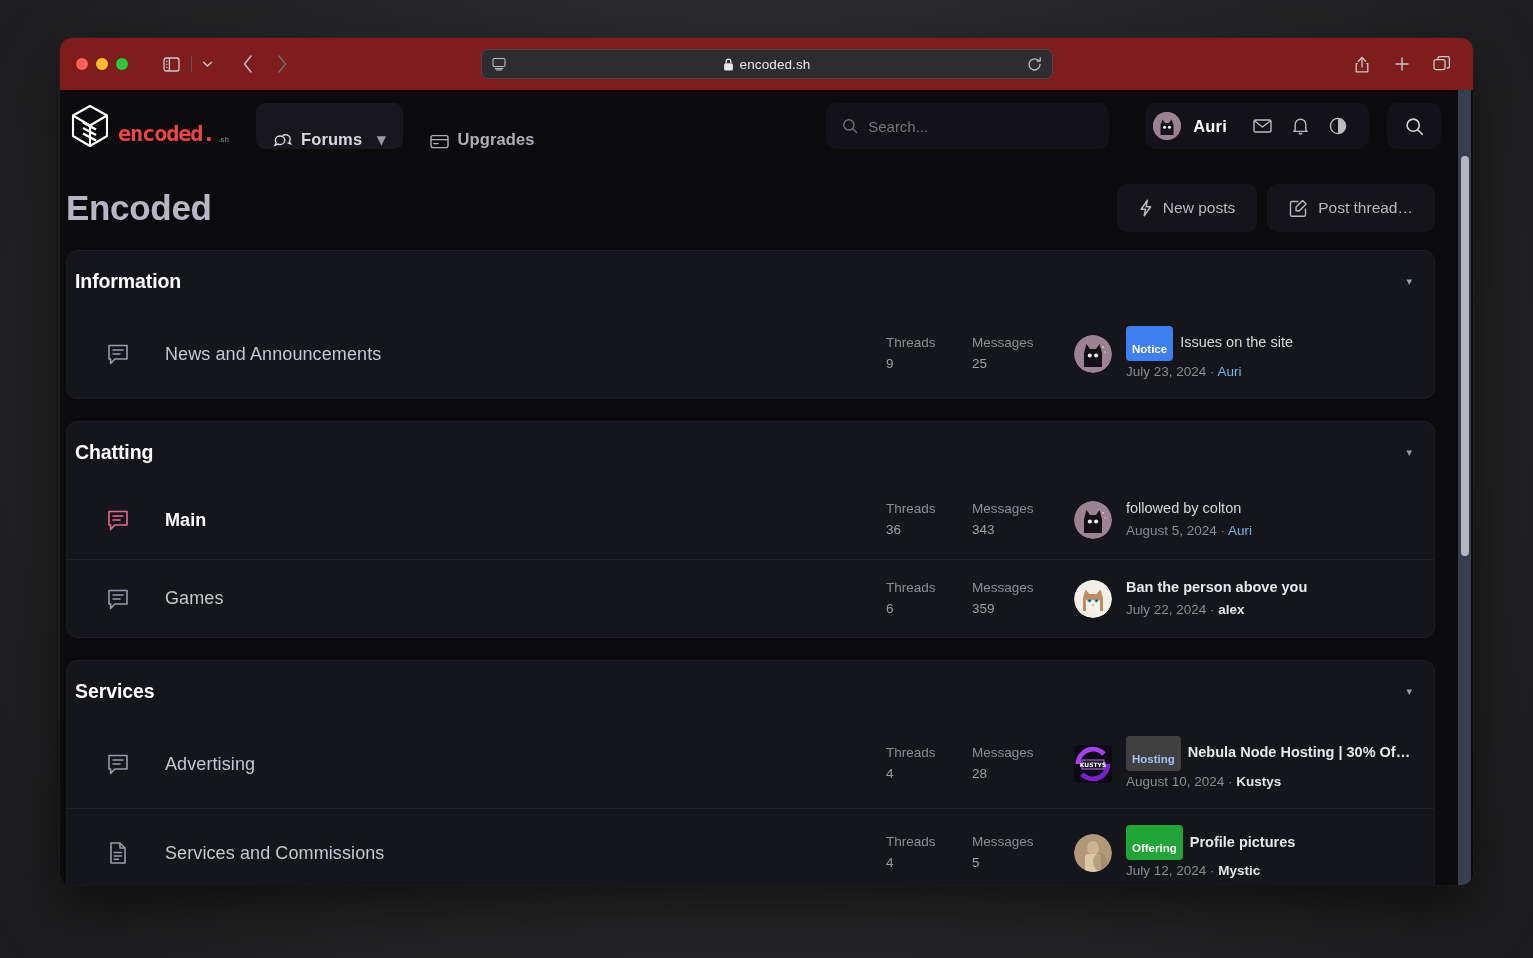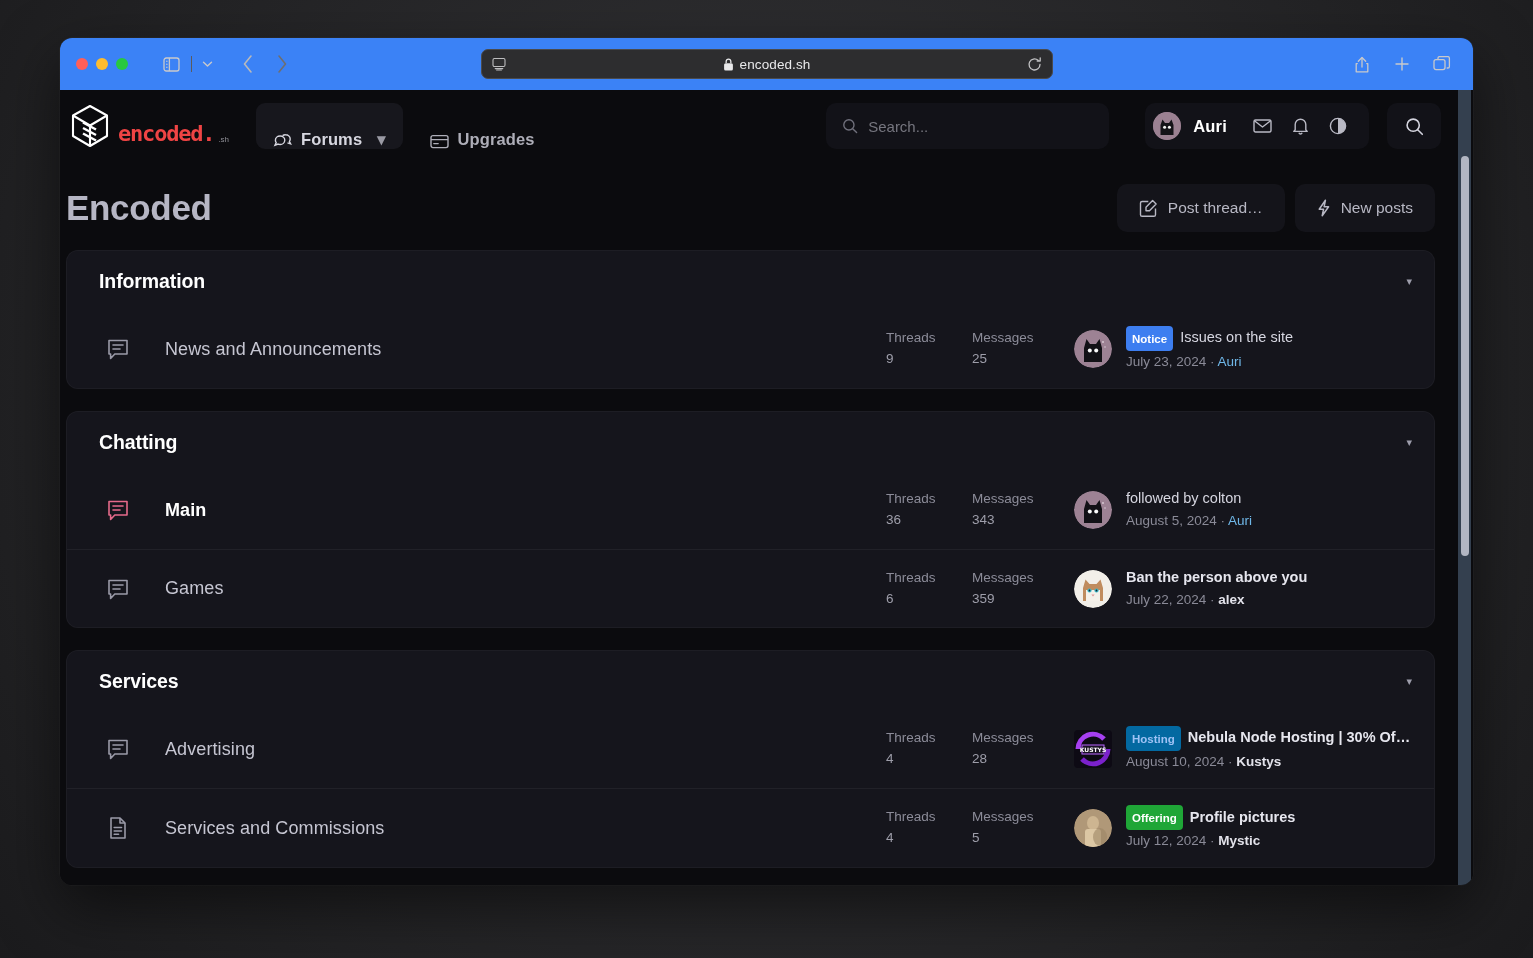--- a/index.html
+++ b/index.html
@@ -20,21 +20,21 @@
     width: 1413px; height: 847px;
     border-radius: 12px;
     overflow: hidden;
     box-shadow: 0 22px 60px rgba(0,0,0,0.55), 0 0 0 0.5px rgba(255,255,255,0.07);
     background: #0d0d10;
     display: flex; flex-direction: column;
   }
 
   .titlebar {
     height: 52px;
-    background: #3b82f6;
+    background: #7f1d1d;
     display: flex; align-items: center;
     padding: 0 16px;
     flex: none;
     position: relative;
   }
   .traffic { display: flex; gap: 8px; align-items: center; }
   .dot { width: 12px; height: 12px; border-radius: 50%; }
   .dot.red { background: #ff5f57; }
   .dot.amber { background: #febc2e; }
   .dot.green { background: #28c840; }
@@ -166,21 +166,21 @@
   
   .card {
     background: #15151c;
     border-radius: 12px;
     margin: 0 24px 22px 6px;
     overflow: hidden;
     border: 1px solid rgba(255,255,255,0.035);
   }
   .cardhead {
     display: flex; align-items: center;
-    padding: 19px 22px 17px 32px;
+    padding: 19px 22px 17px 8px;
   }
   .cardtitle { font-size: 19.5px; font-weight: 700; color: #ffffff; letter-spacing: -.1px; }
   .chev { margin-left: auto; color: #9d9dab; font-size: 11px; }
 
   .row {
     display: flex; align-items: center;
     padding: 16px 22px 16px 36px;
     min-height: 78px;
   }
   .row + .row { border-top: 1px solid rgba(255,255,255,0.055); }
@@ -208,25 +208,25 @@
   .lastline1 {
     display: flex; align-items: center; gap: 7px;
     font-size: 14.5px; color: #d6d6e0;
     white-space: nowrap; overflow: hidden; text-overflow: ellipsis;
     line-height: 1.5;
   }
   .lastline1 .ltitle { overflow: hidden; text-overflow: ellipsis; white-space: nowrap; }
   .lastline1 .ltitle.bold { font-weight: 700; color: #e6e6ee; }
   .badge {
     font-size: 11.5px; font-weight: 600; line-height: 1;
-    padding: 8px 6px 5px; border-radius: 4px;
+    padding: 18px 6px 5px; border-radius: 4px;
     flex: none;
   }
   .badge.notice { background: #3d7ef0; color: #ffffff; }
-  .badge.hosting { background: #0369a1; color: #9ec2f5; }
+  .badge.hosting { background: #404040; color: #9ec2f5; }
   .badge.offering { background: #1fa637; color: #ffffff; }
   .lastline2 {
     font-size: 13.5px; color: #8a8a97; line-height: 1.6;
     white-space: nowrap; overflow: hidden; text-overflow: ellipsis;
   }
   .lastline2 .who { color: #6fb7e8; }
   .lastline2 .who.plain { color: #e2e2ea; font-weight: 600; }
 
   
   .sb-track {
@@ -423,34 +423,34 @@
               <line x1="12.7" y1="12.7" x2="17.3" y2="17.3"></line>
           </svg>
         </div>
       </div>
 
       <div class="titlerow">
         <div class="ptitle">Encoded</div>
         <div class="acts">
           <div class="actbtn">
             <span>
+              <svg width="14" height="18" viewBox="0 0 14 18" fill="none" stroke="currentColor" stroke-width="1.5" stroke-linejoin="round">
+                <polygon points="8.4,1.3 2.2,10.2 6.6,10.2 5.2,16.7 11.6,7.8 7.1,7.8"></polygon>
+              </svg>
+            </span>
+            <span>New posts</span>
+          </div>
+          <div class="actbtn">
+            <span>
               <svg width="19" height="19" viewBox="0 0 19 19" fill="none" stroke="currentColor" stroke-width="1.4" stroke-linejoin="round">
                 <path d="M16.5 9.6v6.1a1.6 1.6 0 0 1-1.6 1.6H3.1a1.6 1.6 0 0 1-1.6-1.6V4.1a1.6 1.6 0 0 1 1.6-1.6h6.2"></path>
                 <path d="M13.6 1.6l3.5 3.5-6.6 6.6H7v-3.5z"></path>
               </svg>
             </span>
             <span>Post thread…</span>
-          </div>
-          <div class="actbtn">
-            <span>
-              <svg width="14" height="18" viewBox="0 0 14 18" fill="none" stroke="currentColor" stroke-width="1.5" stroke-linejoin="round">
-                <polygon points="8.4,1.3 2.2,10.2 6.6,10.2 5.2,16.7 11.6,7.8 7.1,7.8"></polygon>
-              </svg>
-            </span>
-            <span>New posts</span>
           </div>
         </div>
       </div>
 
       <div class="card">
         <div class="cardhead">
           <div class="cardtitle">Information</div>
           <div class="chev">▾</div>
         </div>
         <div class="row">

